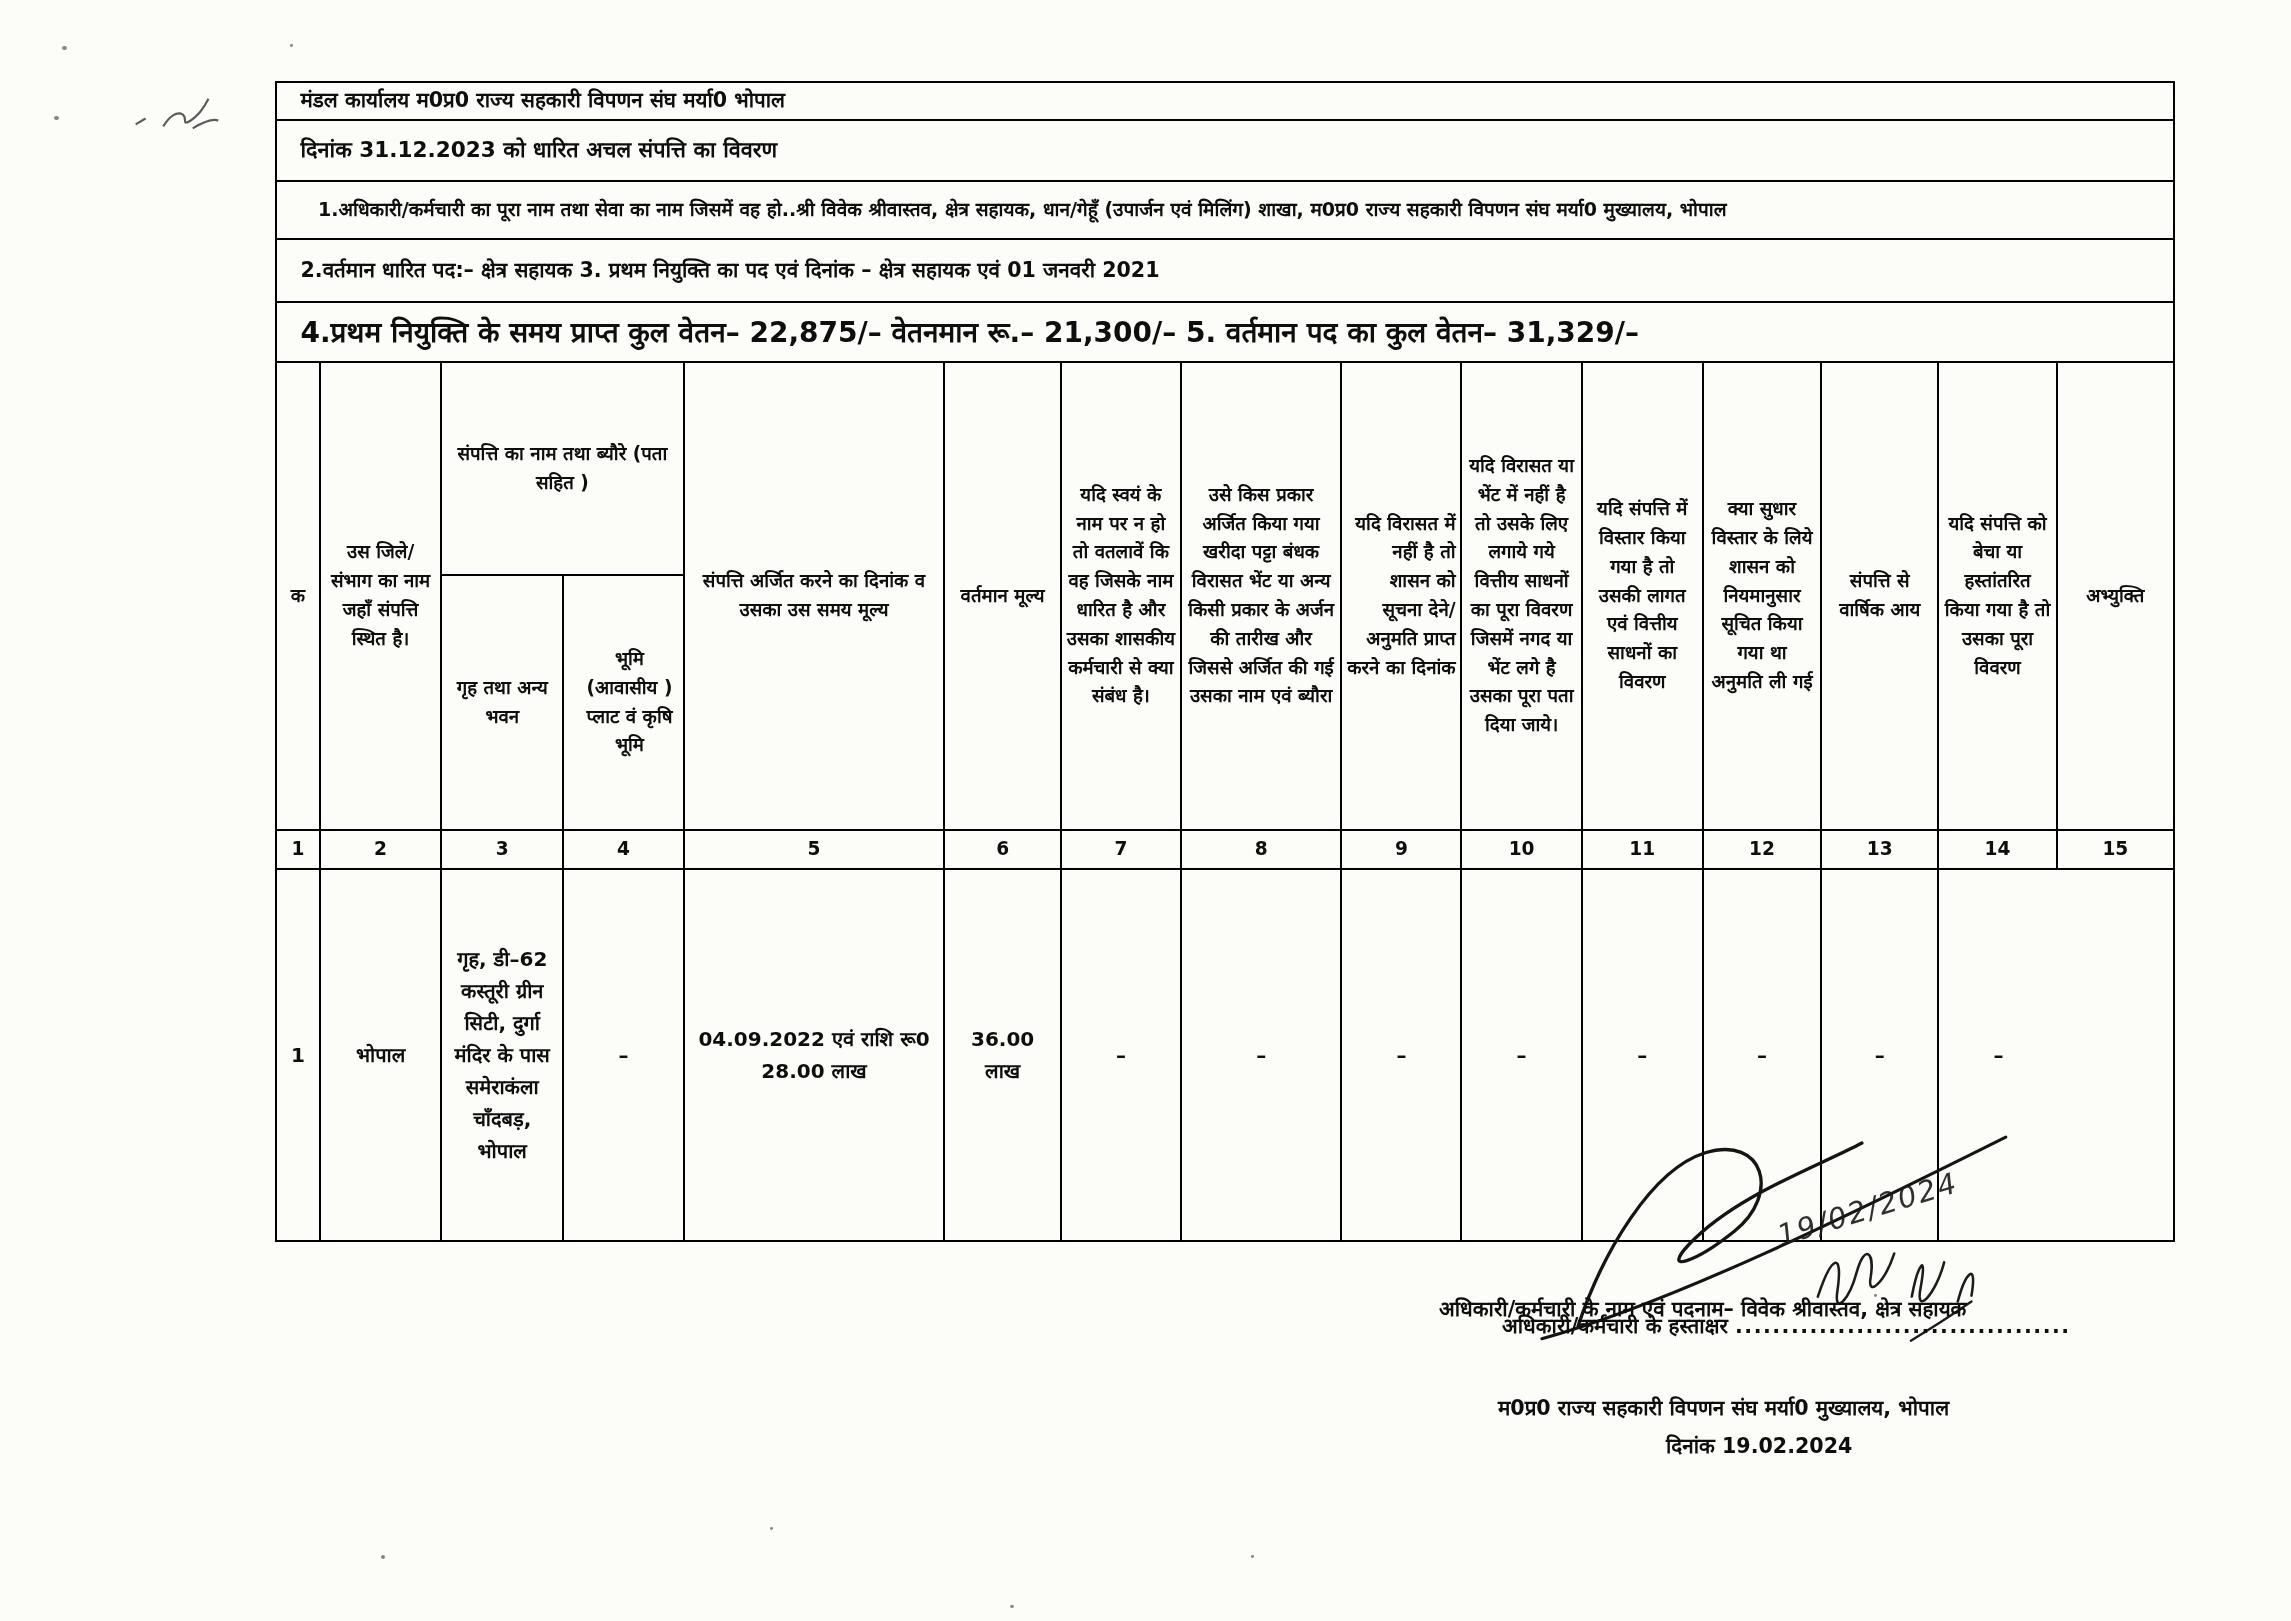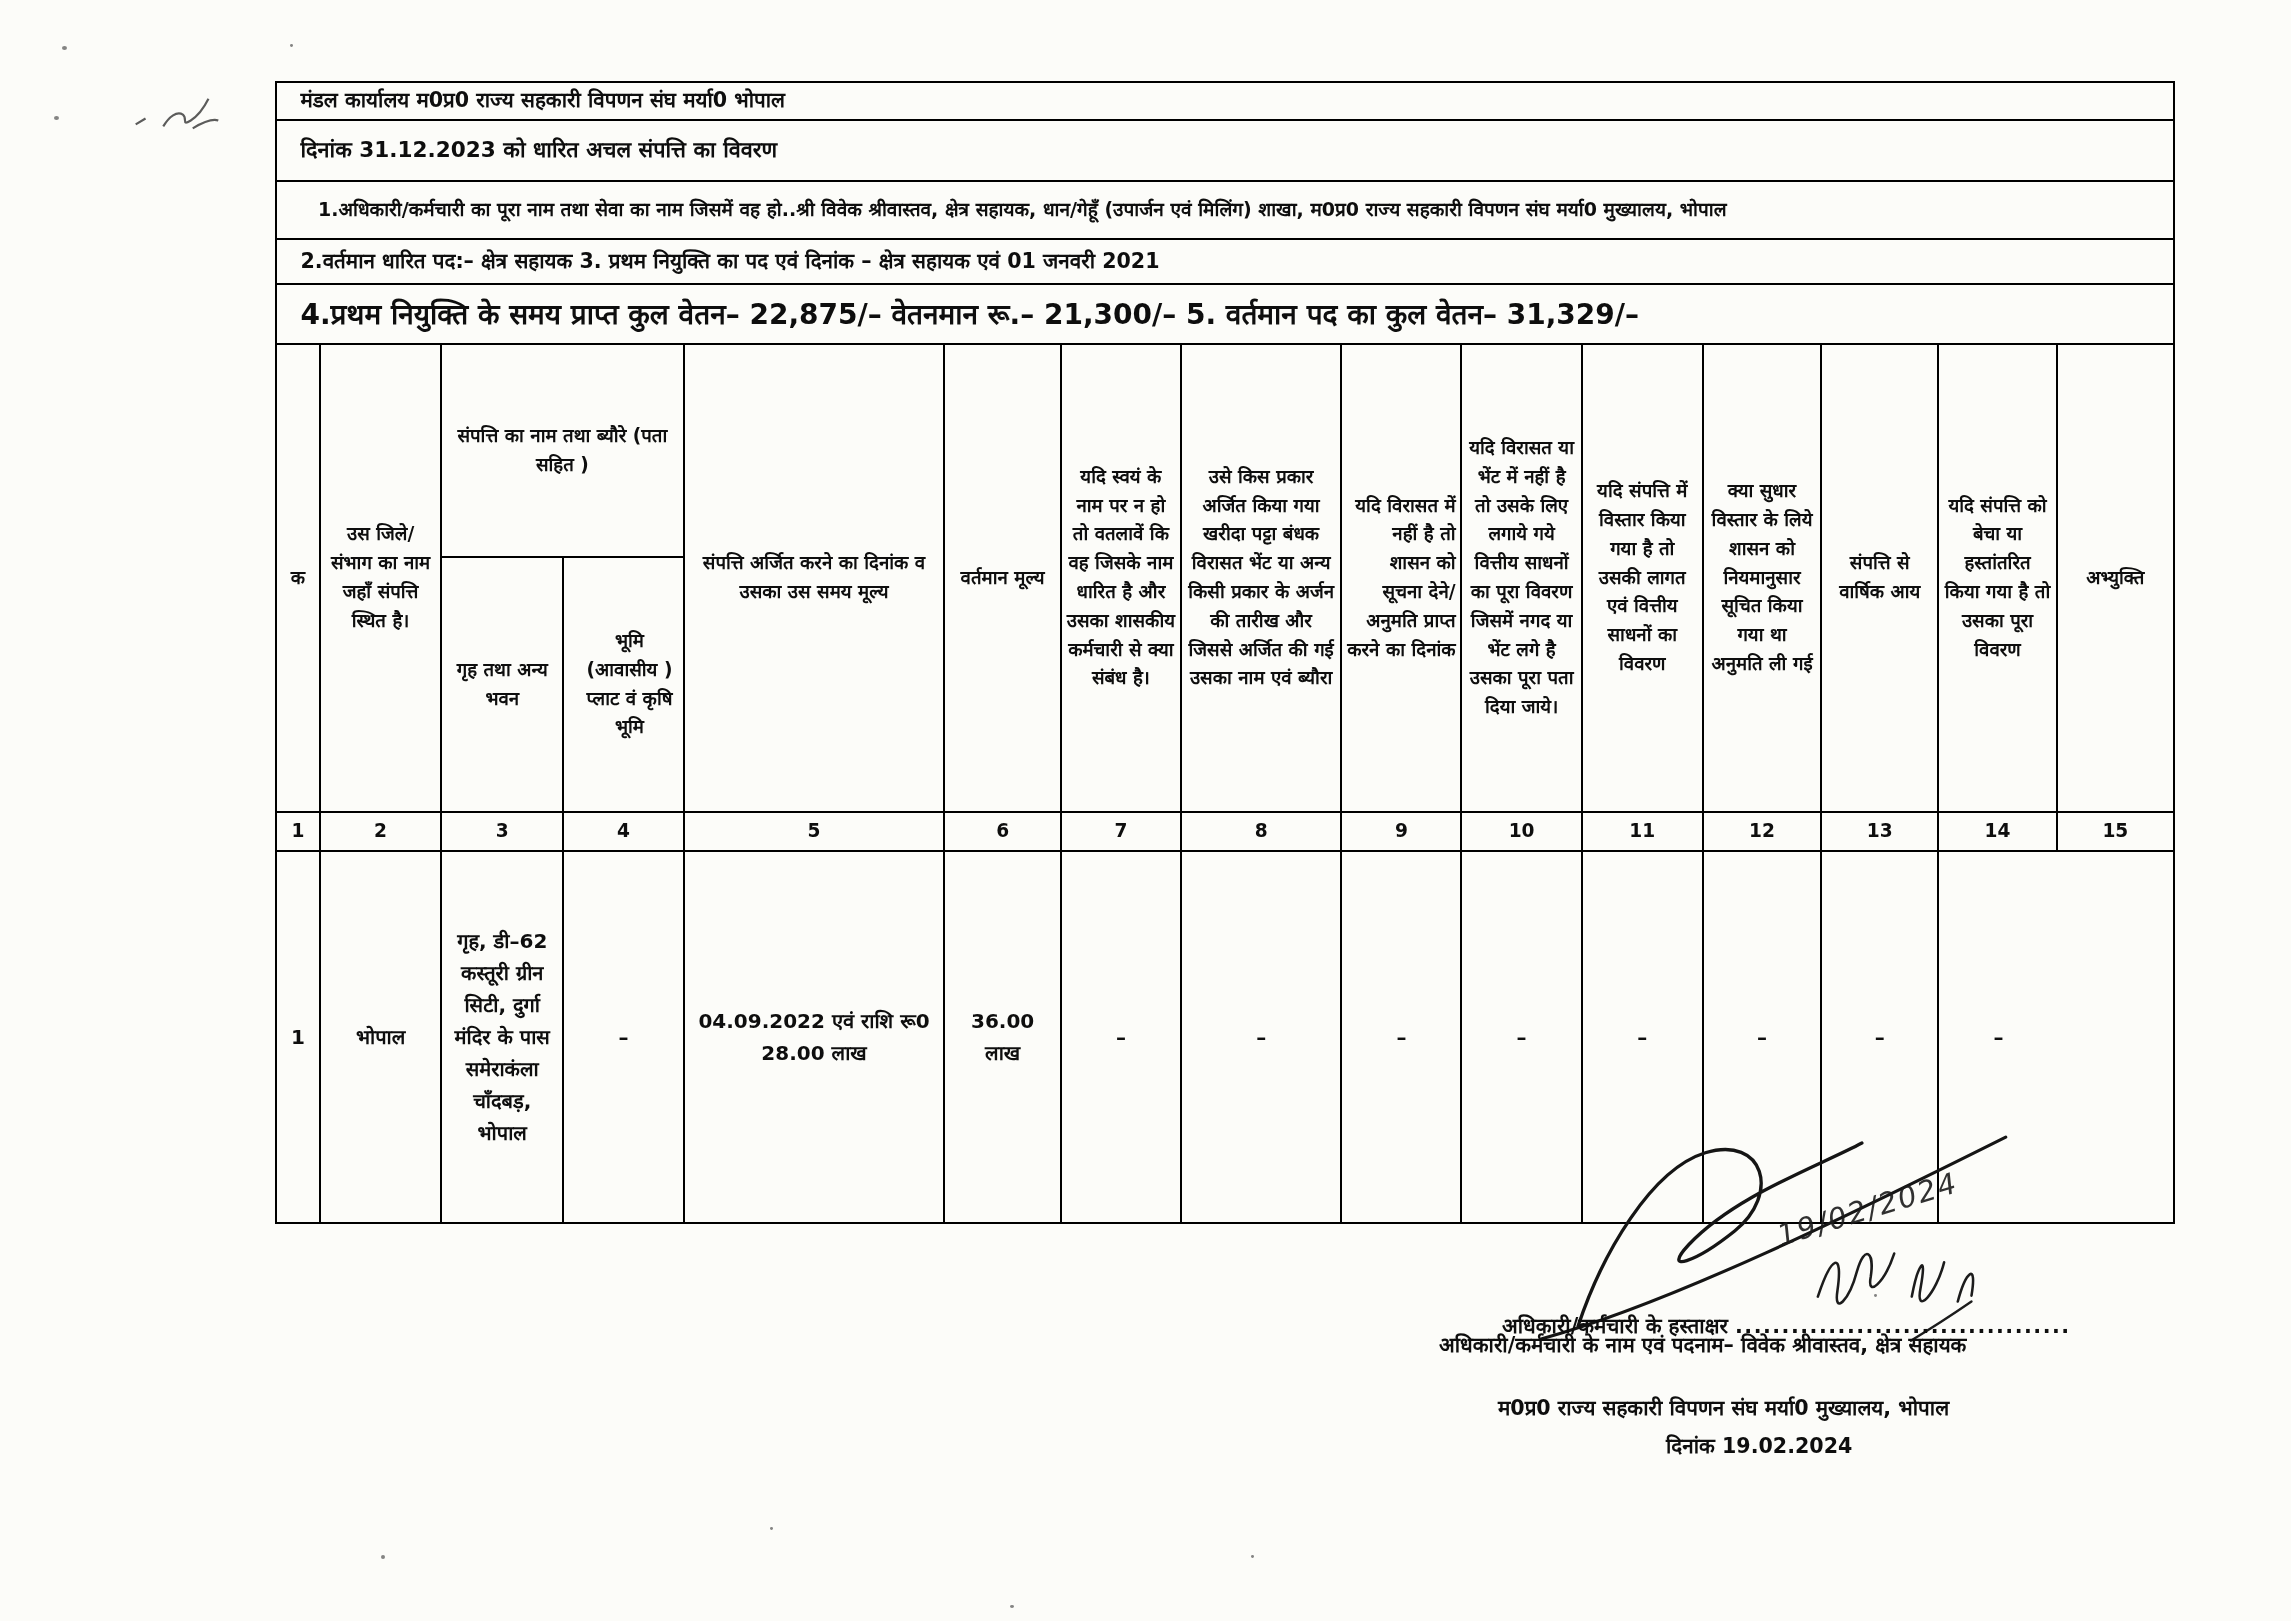--- a/index.html
+++ b/index.html
@@ -23,21 +23,21 @@
     border-bottom:2px solid #000;
     display:flex;align-items:center;justify-content:flex-start;
     text-align:center;
     font-weight:700;
     padding:0 23.5px;
     line-height:1.25;
   }
   .trow.r1{height:38px;font-size:20.6px;}
   .trow.r2{height:61px;font-size:21.6px;}
   .trow.r3{height:58px;font-size:19px;justify-content:flex-start;text-align:left;padding-left:41px;}
-  .trow.r4{height:45px;font-size:20.6px;}
+  .trow.r4{height:63px;font-size:20.6px;}
   .trow.r5{height:60px;font-size:28px;}
   
   .cols15{
     display:grid;
     grid-template-columns:45fr 124fr 125fr 123fr 267fr 119fr 123fr 164fr 123fr 123fr 124fr 121fr 120fr 121fr 118fr;
   }
   .hgrid{
     height:468px;
     grid-template-rows:213px 1fr;
     border-bottom:2px solid #000;
@@ -67,21 +67,21 @@
   .datarow .cell{font-size:20px;font-weight:600;line-height:1.6;}
   
   .f-line{
     position:absolute;
     font-weight:700;
     font-size:20.6px;
     white-space:nowrap;
   }
   .sig-label{left:1502px;top:1311px;display:flex;align-items:baseline;}
   .sig-dots{letter-spacing:1.5px;font-weight:700;}
-  .name-line{left:1439px;top:1330px;}
+  .name-line{left:1439px;top:1294px;}
   .org-line{left:1498px;top:1393px;}
   .date-line{left:1666px;top:1431px;}
   .signature-wrap{position:absolute;left:1524px;top:1096px;width:529px;height:274px;pointer-events:none;}
   .sig-date-hand{
     position:absolute;left:1774px;top:1192px;
     font-size:29px;font-style:italic;font-weight:400;
     color:#1b1b1b;transform:rotate(-17deg);letter-spacing:2px;opacity:.9;
     white-space:nowrap;
   }
   

